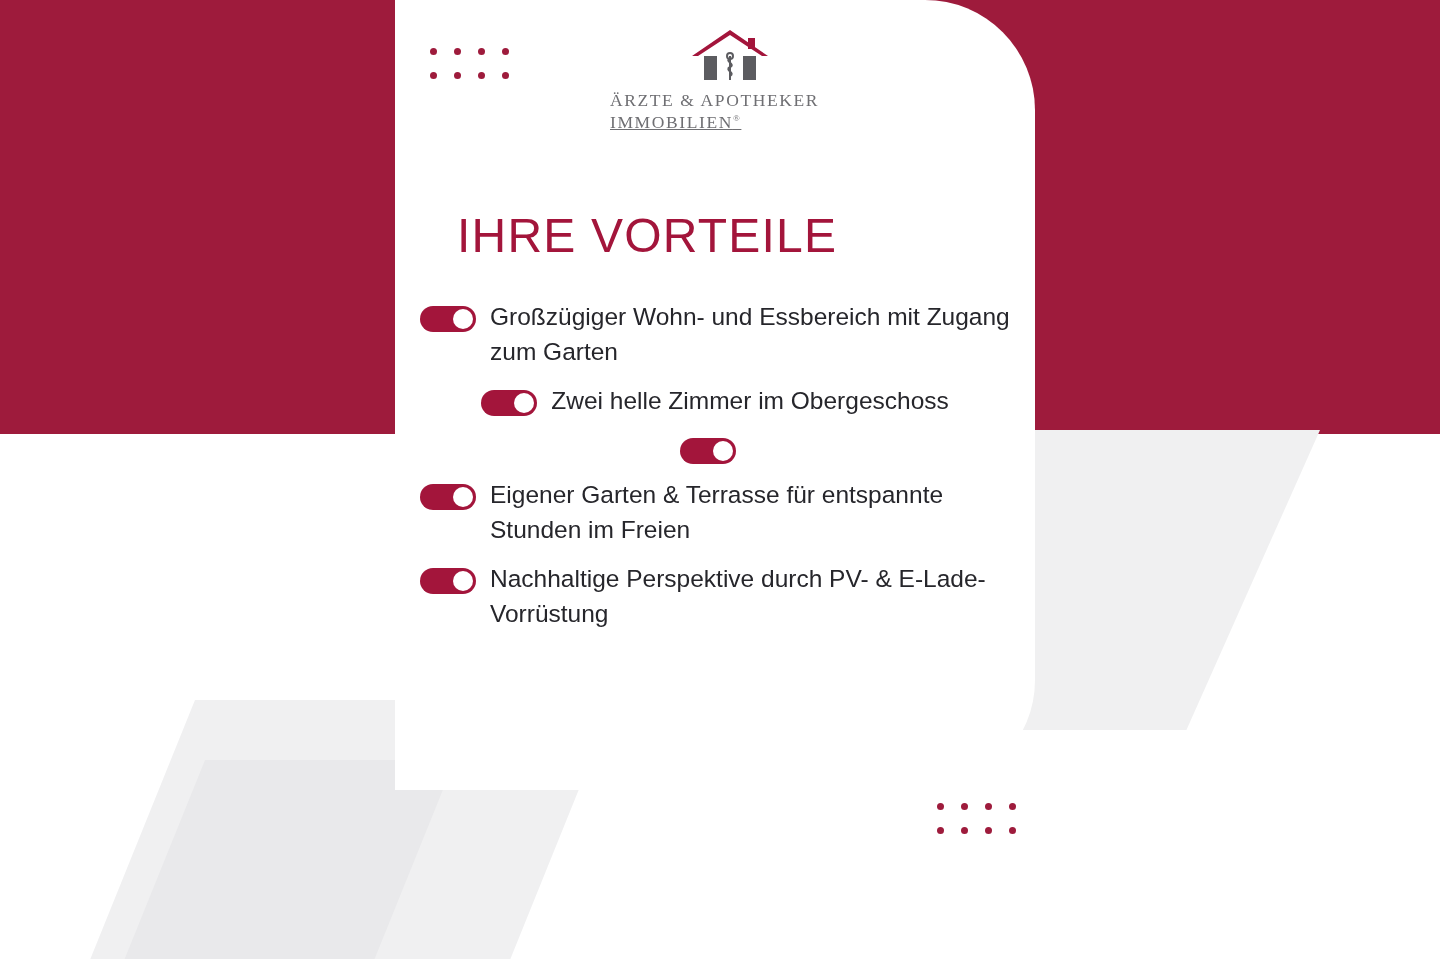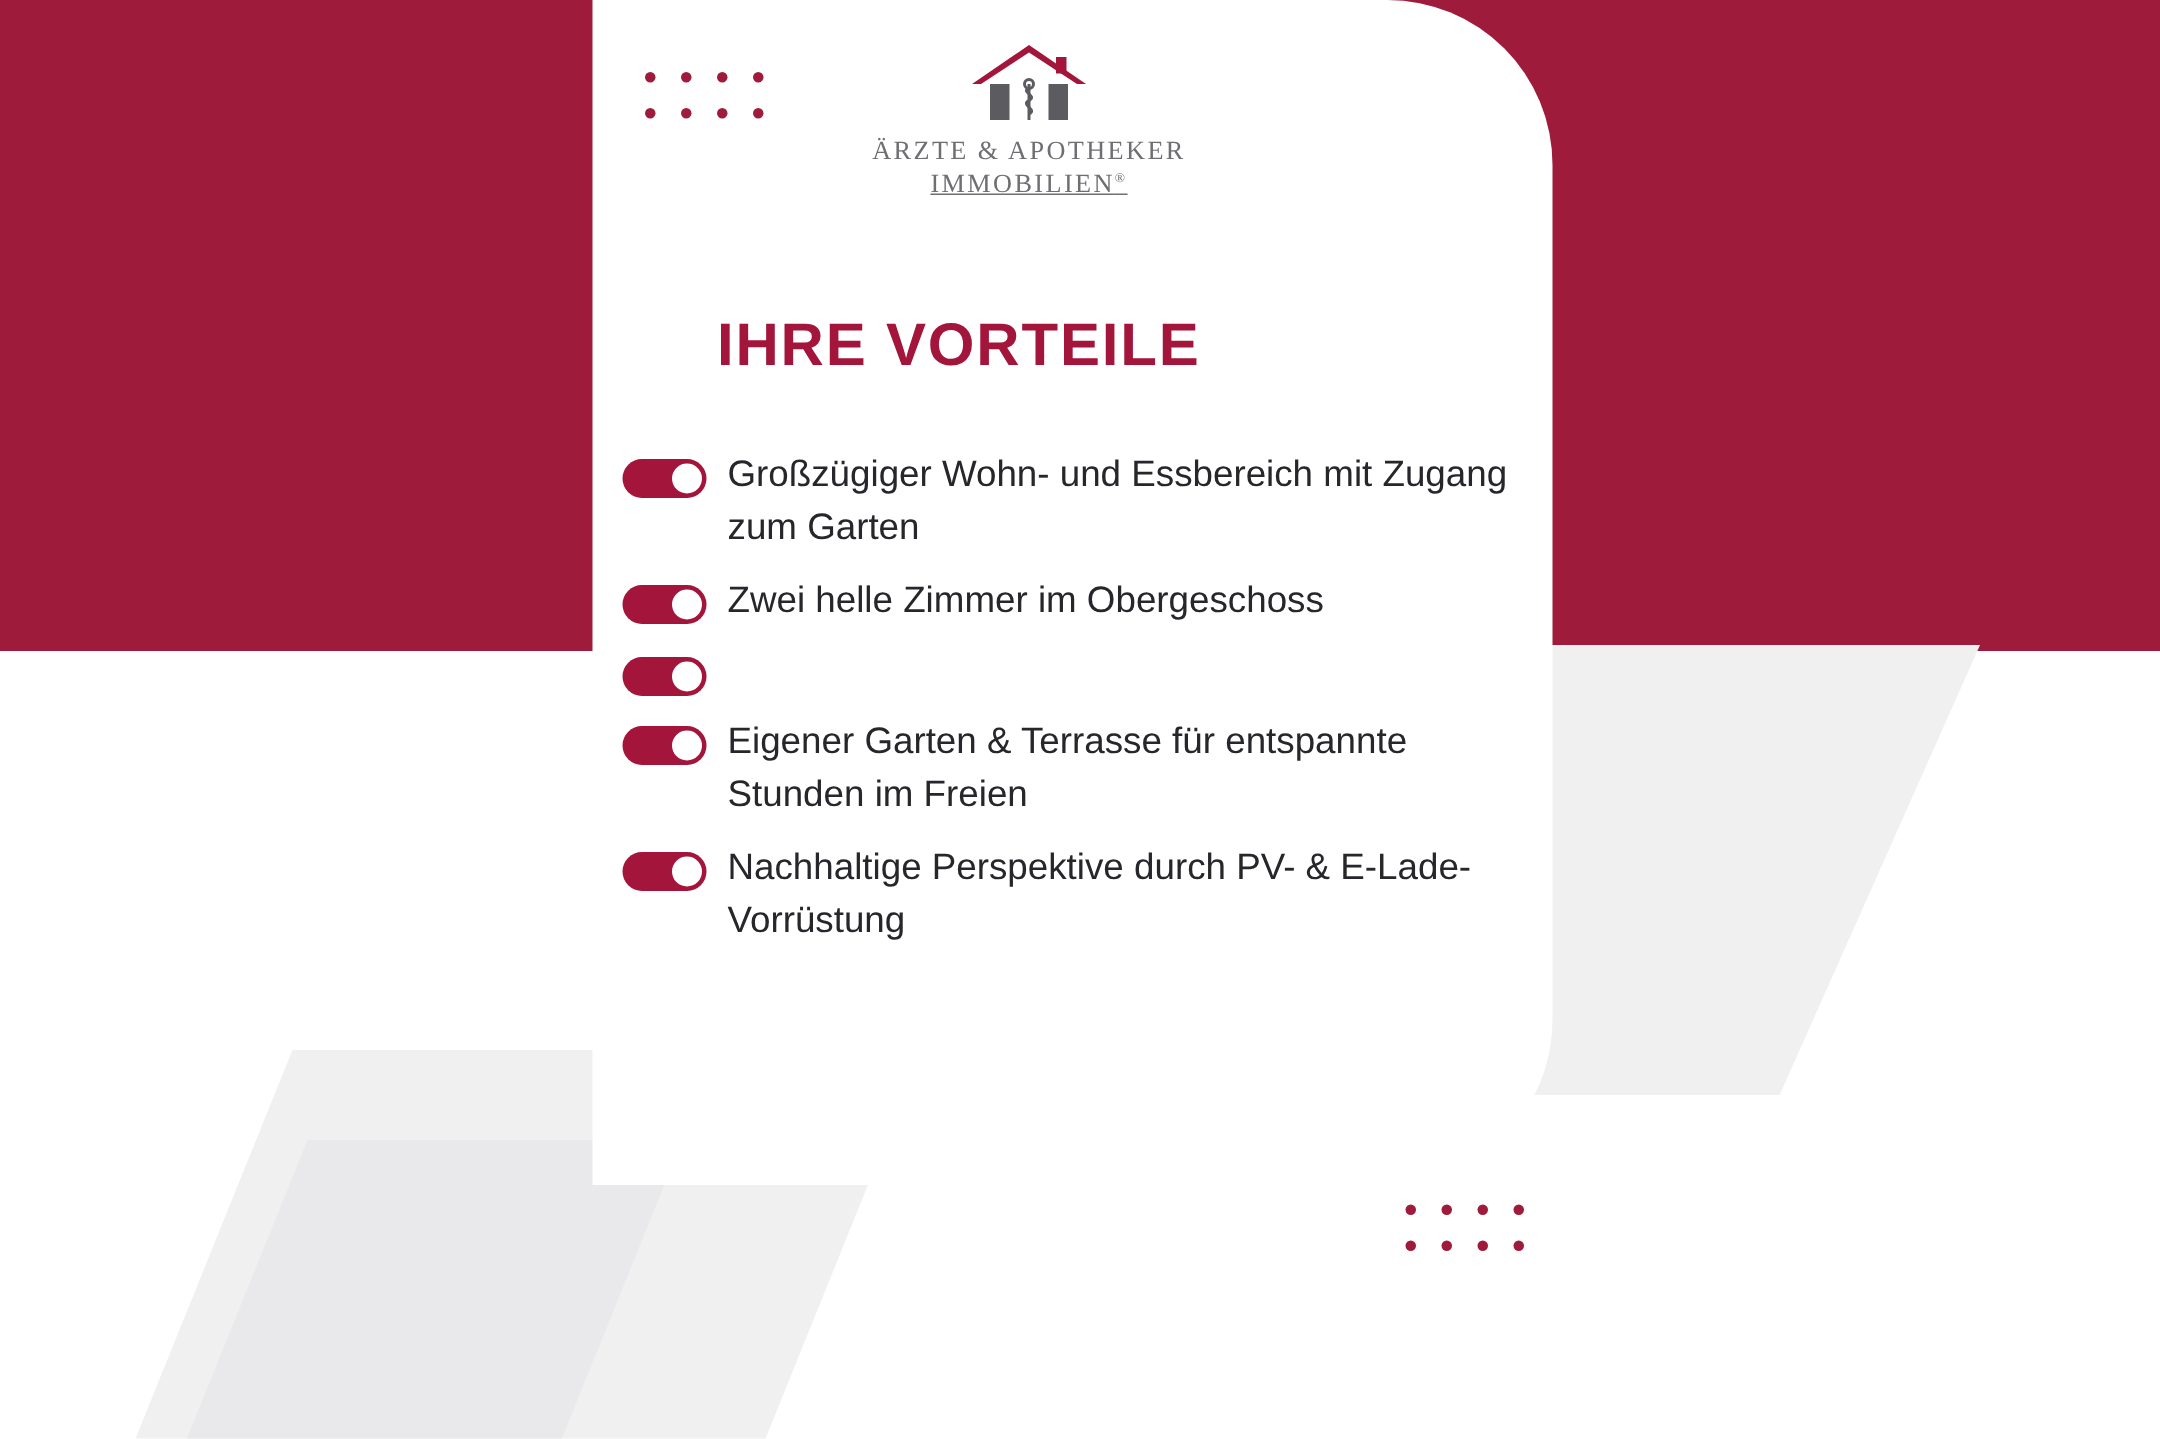--- a/index.html
+++ b/index.html
@@ -89,24 +89,23 @@
     height: 7px;
     border-radius: 50%;
     background: #9e1b3c;
   }
   .dot-grid.top { left: 430px; top: 48px; }
   .dot-grid.bottom { left: 937px; top: 803px; }
 
   
   .logo {
     position: absolute;
-    left: 566px;
+    left: 610px;
     top: 26px;
     width: 240px;
-    text-align: center;
   }
   .logo-mark {
     width: 100px;
     height: 60px;
     margin: 0 auto 4px auto;
     position: relative;
   }
   .logo-text-1 {
     font-family: "Liberation Serif", serif;
     font-size: 17.5px;
@@ -125,40 +124,41 @@
     text-decoration: underline;
   }
   .logo-text-2 sup {
     font-size: 9px;
     vertical-align: super;
   }
 
   
   .headline {
     position: absolute;
-    left: 478px;
+    left: 457px;
     top: 208px;
-    font-size: 40px;
-    font-weight: bold;
+    font-size: 48px;
+    font-weight: normal;
     letter-spacing: 1.2px;
     color: #a3153b;
     font-family: "Liberation Sans", sans-serif;
   }
 
   
   .benefits {
     position: absolute;
     left: 415px;
     top: 300px;
     width: 600px;
   }
   .benefit {
     display: flex;
     align-items: flex-start;
     margin-bottom: 14px;
+    justify-content: center;
   }
   .toggle {
     flex: 0 0 auto;
     width: 56px;
     height: 26px;
     border-radius: 13px;
     background: #a3153b;
     position: relative;
     margin-top: 6px;
     margin-right: 14px;

